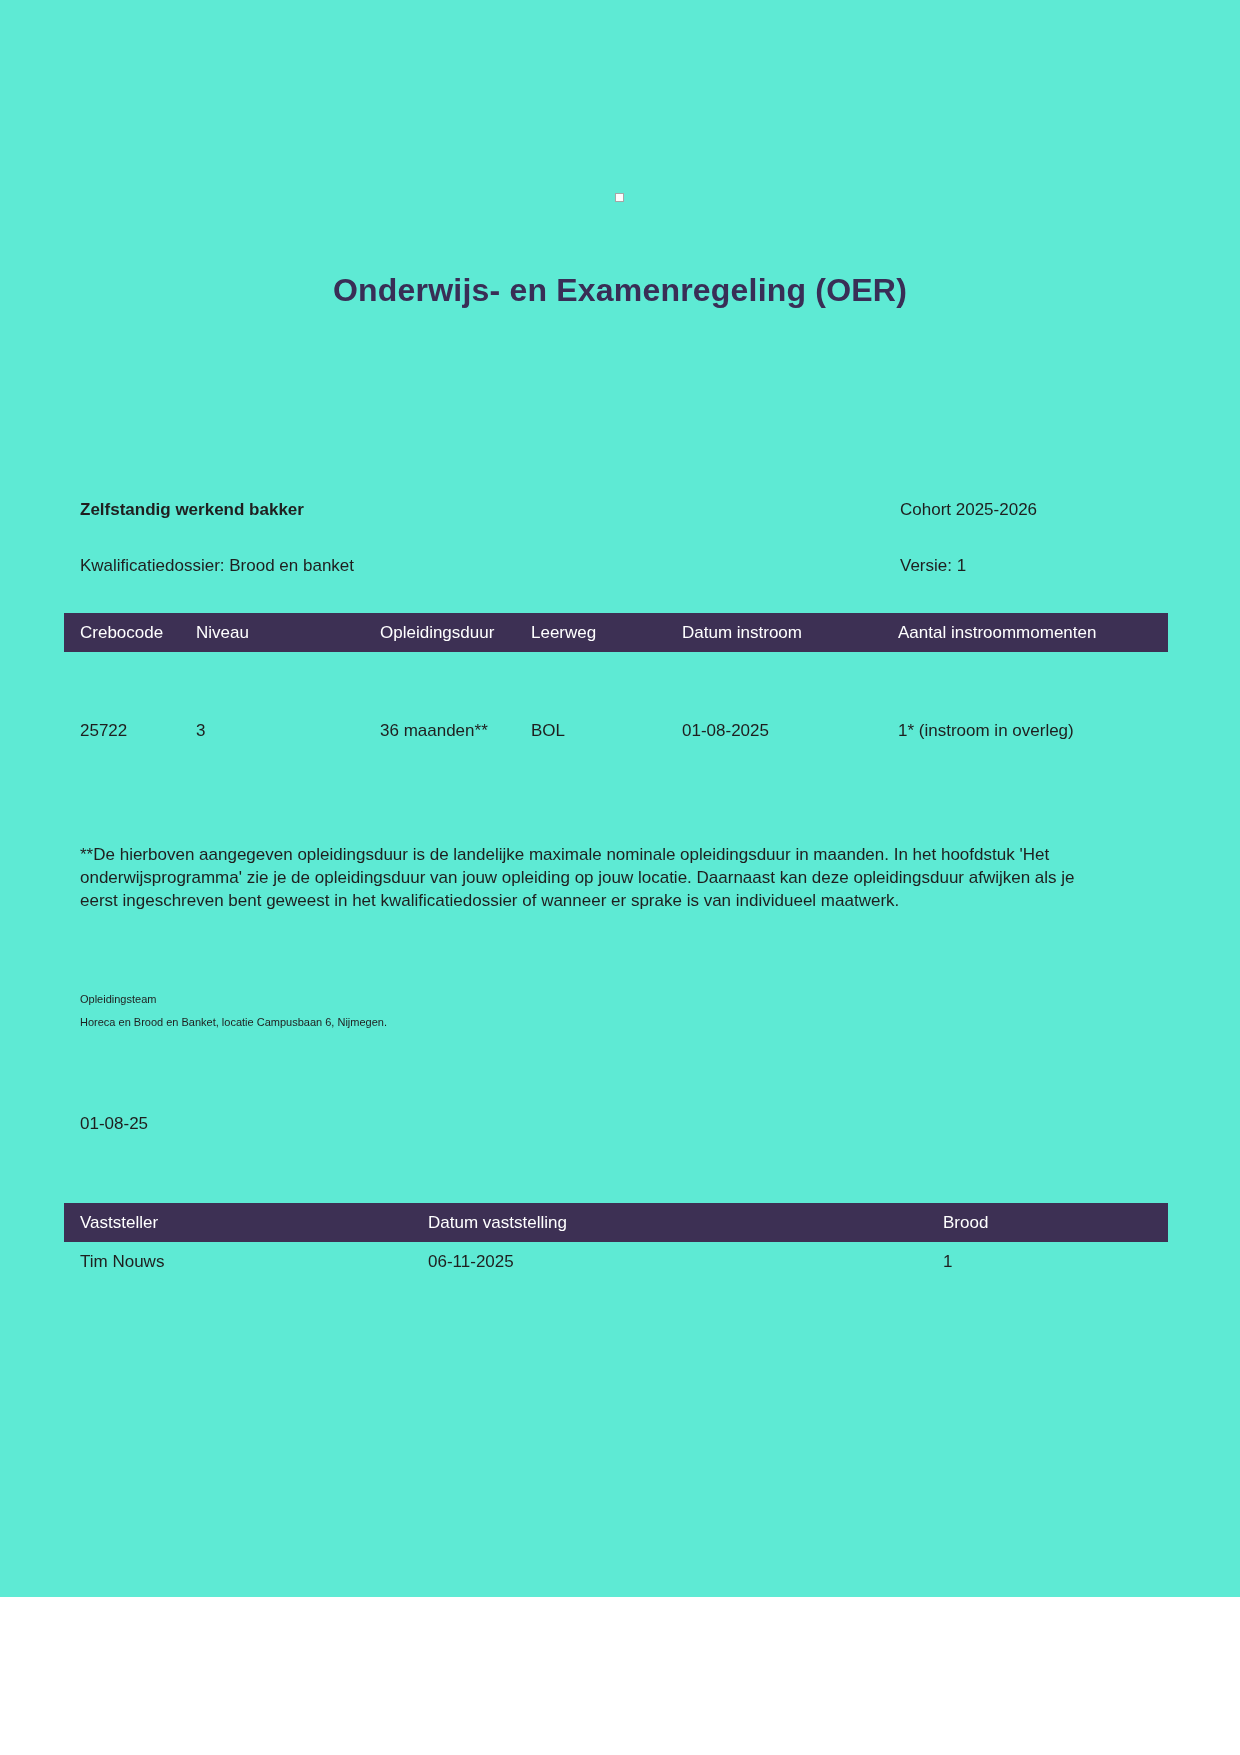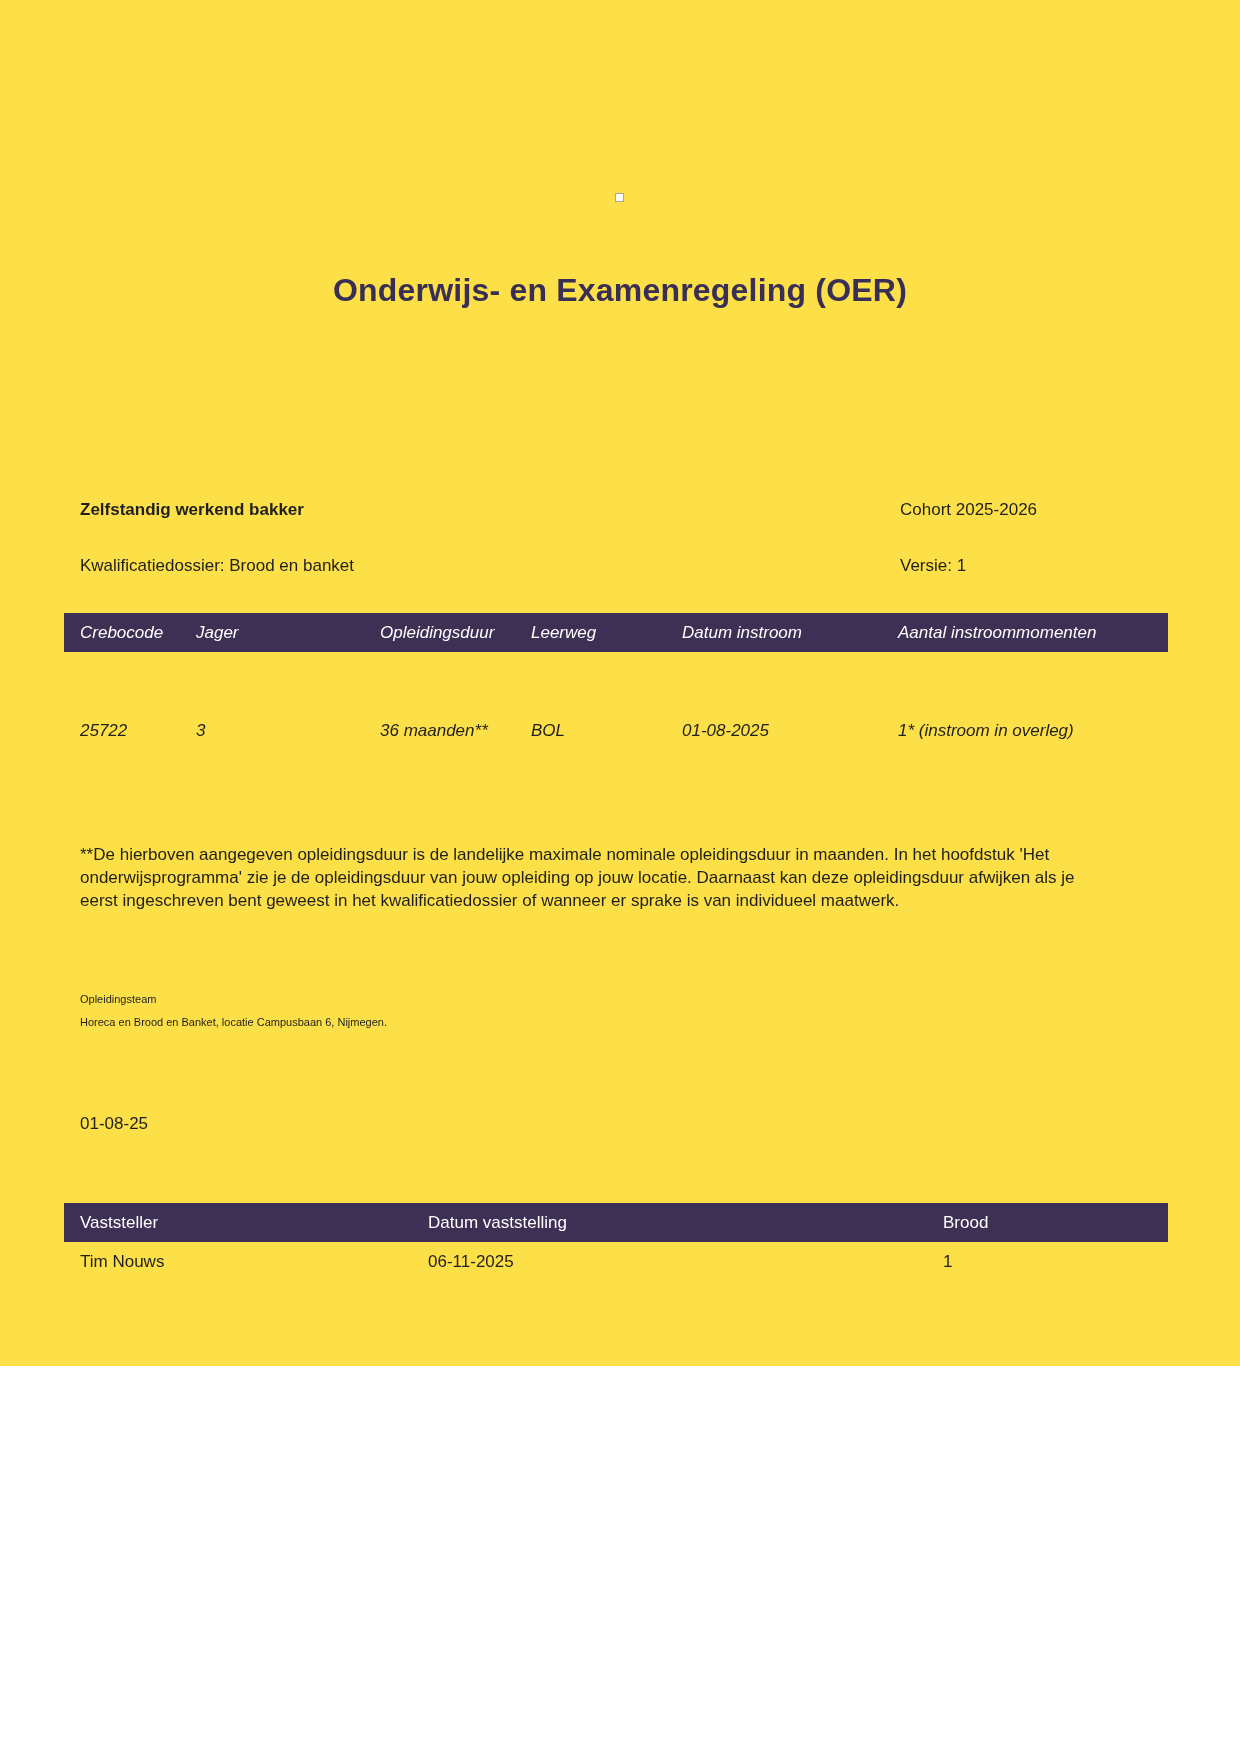--- a/index.html
+++ b/index.html
@@ -1,22 +1,22 @@
 <!DOCTYPE html>
 <html><head>
 <meta charset="utf-8">
 <style>
   * { margin: 0; padding: 0; box-sizing: border-box; }
   html, body { background: #ffffff; }
   body { font-family: "Liberation Sans", sans-serif; color: #1f1f1f; }
   .page {
     position: relative;
     width: 1240px;
-    height: 1366px;
-    background: #fde047;
+    height: 1597px;
+    background: #5eead4;
     overflow: hidden;
   }
   .img-placeholder {
     position: absolute;
     left: 615px; top: 193px;
     width: 9px; height: 9px;
     border: 1px solid #a6a6a6;
     background: #fdfdfd;
   }
   .doc-title {
@@ -47,21 +47,21 @@
     font-size: 17px;
   }
   .band > div, .trow > div { padding-left: 16px; white-space: nowrap; }
   .trow {
     position: absolute;
     left: 64px;
     width: 1104px;
     display: grid;
     font-size: 17px;
   }
-  .cols-program { grid-template-columns: 116px 184px 151px 151px 216px 286px; font-style: italic; }
+  .cols-program { grid-template-columns: 116px 184px 151px 151px 216px 286px; }
   .cols-manager { grid-template-columns: 526px 578px; }
   .cols-approval { grid-template-columns: 348px 515px 241px; }
 
   .band-program  { top: 613px; }
   .trow-program  { top: 721px; }
 
   .duration-note {
     position: absolute;
     top: 843px; left: 80px;
     width: 1026px;
@@ -94,21 +94,21 @@
     <span class="right">Cohort 2025-2026</span>
   </div>
 
   <div class="meta-row row-b">
     <span class="left">Kwalificatiedossier: Brood en banket</span>
     <span class="right">Versie: 1</span>
   </div>
 
   <div class="band cols-program band-program">
     <div>Crebocode</div>
-    <div>Jager</div>
+    <div>Niveau</div>
     <div>Opleidingsduur</div>
     <div>Leerweg</div>
     <div>Datum instroom</div>
     <div>Aantal instroommomenten</div>
   </div>
 
   <div class="trow cols-program trow-program">
     <div>25722</div>
     <div>3</div>
     <div>36 maanden**</div>

